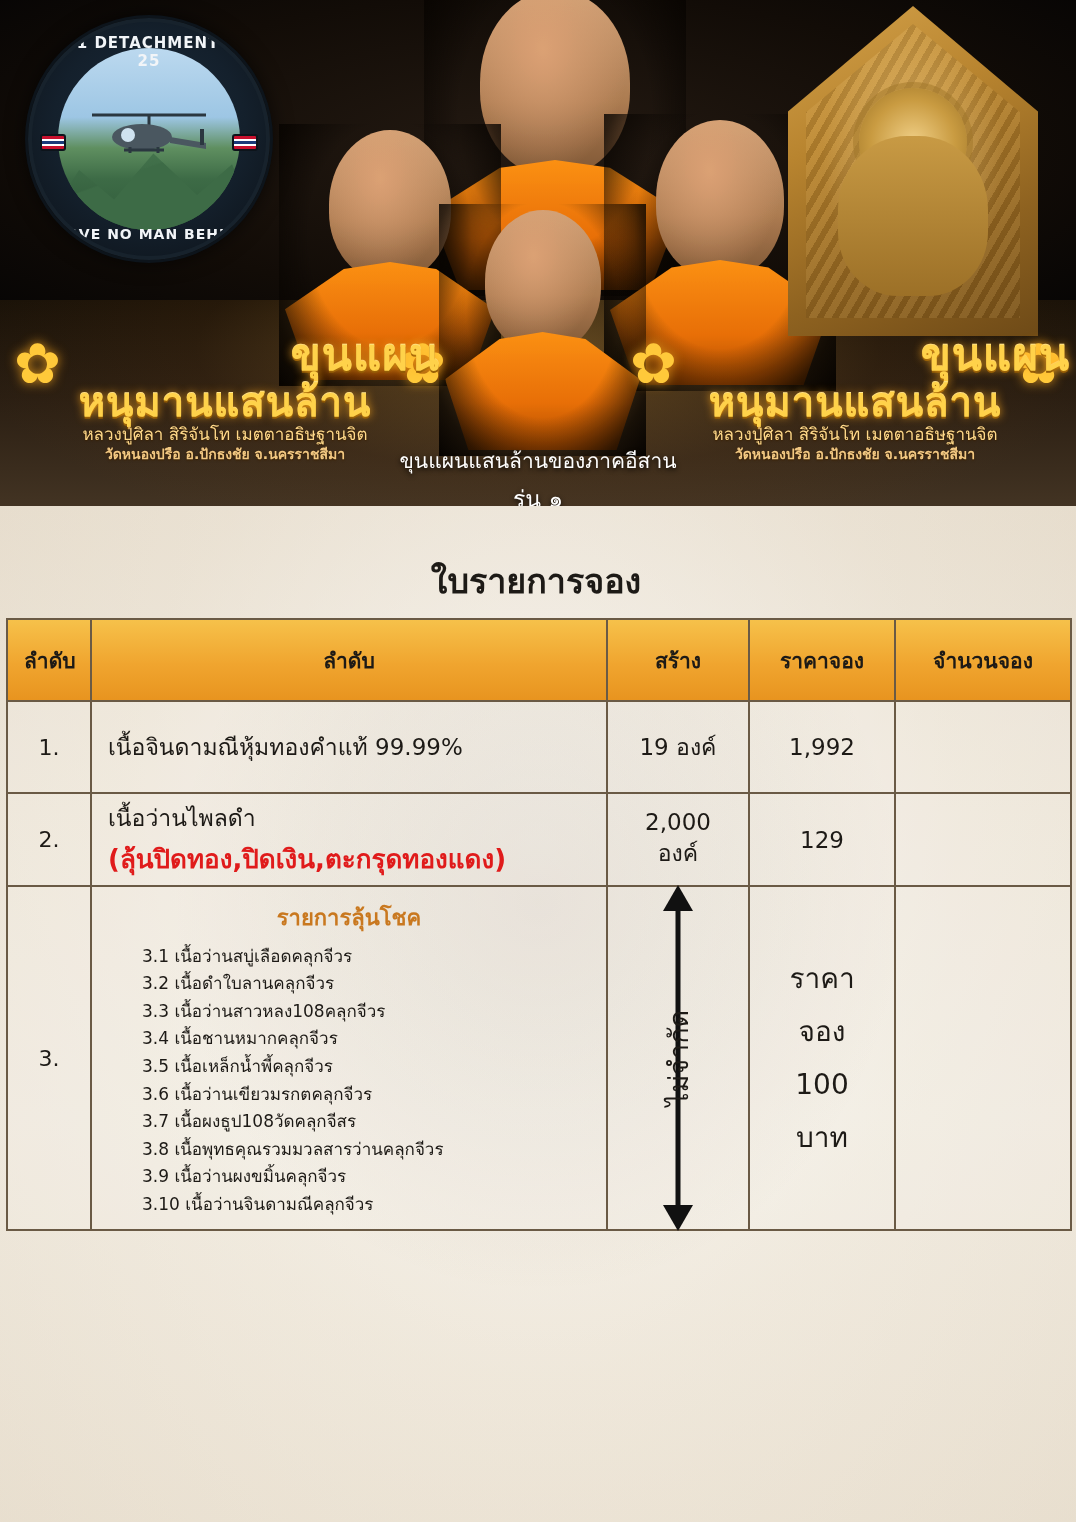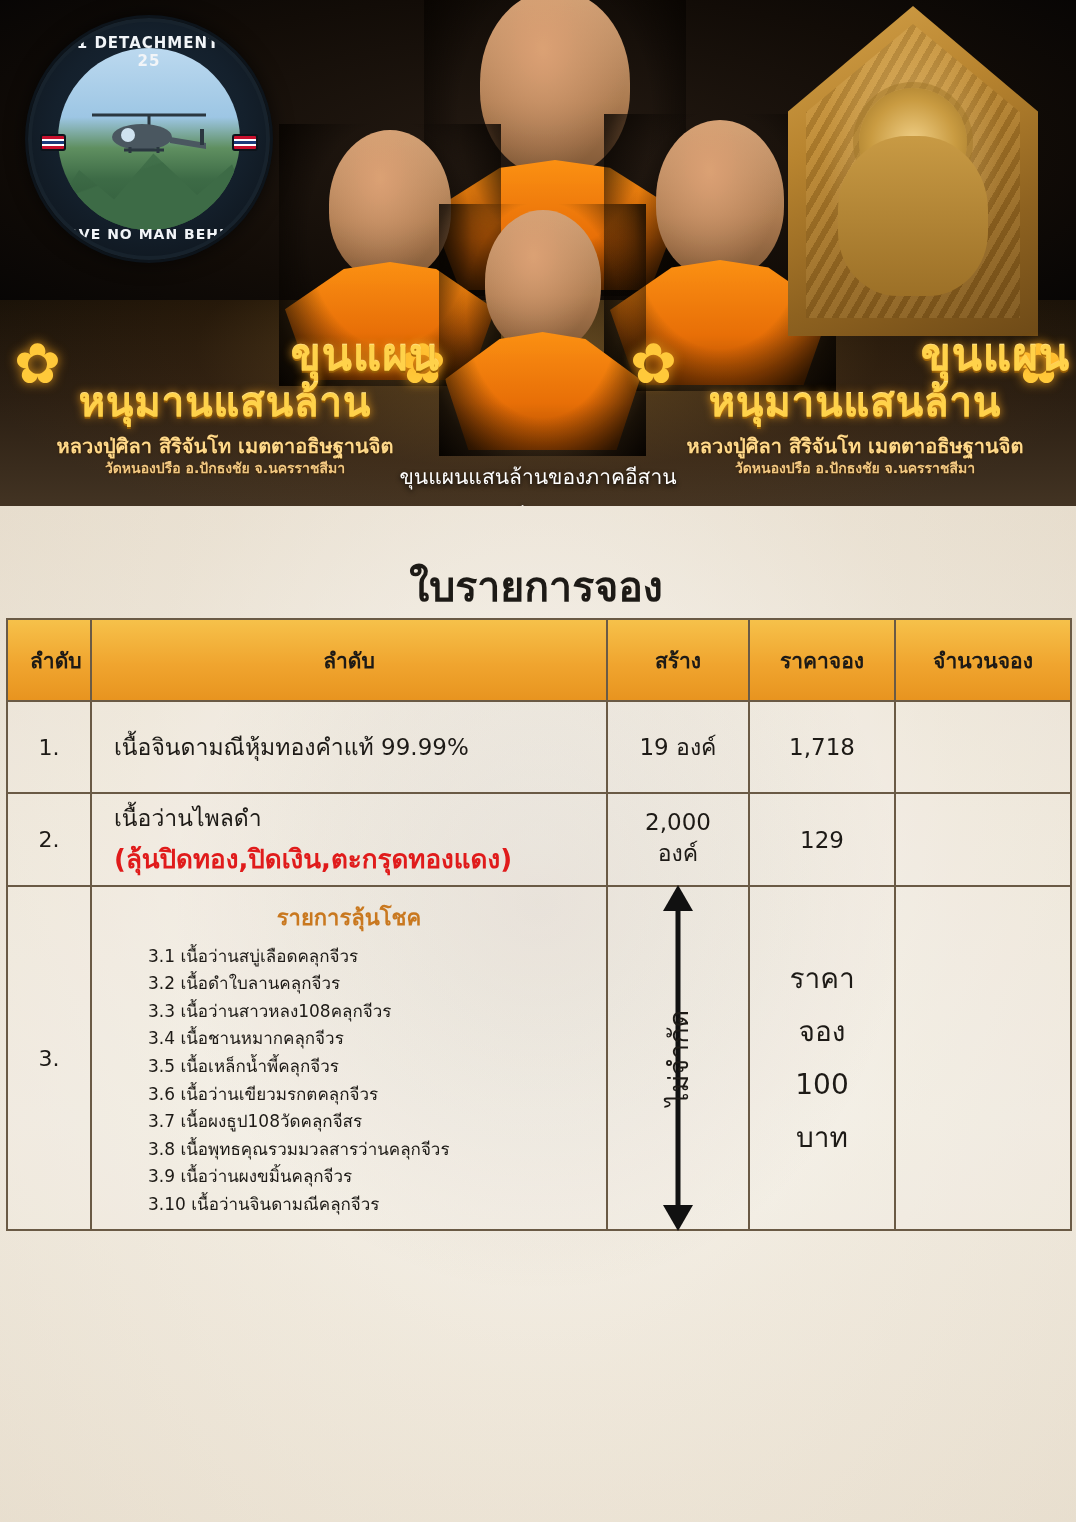--- a/index.html
+++ b/index.html
@@ -150,21 +150,21 @@
       0 0 10px rgba(255,170,30,0.9),
       0 2px 0 #7a4a00,
       0 -1px 0 #fff0a0;
     font-weight: bold;
     line-height: 1.15;
   }
   .gt-left  { left: 10px;  top: 330px; width: 430px; }
   .gt-right { right: 6px;  top: 330px; width: 430px; }
   .gt-line1 { font-size: 44px; letter-spacing: 1px; text-align: right; }
   .gt-line2 { font-size: 40px; letter-spacing: 1px; margin-top: -2px; }
-  .gt-sub1 { color: #ffd98a; font-size: 20px; margin-top: 10px; text-shadow: 0 1px 2px #3a2000; font-weight: bold;}
+  .gt-sub1 { color: #ffd98a; font-size: 17px; text-shadow: 0 1px 2px #3a2000; font-weight: normal;}
   .gt-sub2 { color: #f2c882; font-size: 14px; margin-top: 2px; text-shadow: 0 1px 2px #3a2000; }
 
   .ornament {
     position: absolute; top: 336px;
     width: 74px; height: 72px;
     color: #ffc93a;
     font-size: 56px;
     line-height: 1;
     text-shadow: 0 0 12px rgba(255,170,30,0.85);
   }
@@ -173,21 +173,21 @@
   .orn-c { right: 372px; }
   .orn-d { right: 14px; transform: scaleX(-1); }
 
   .center-cap {
     position: absolute; left: 50%; transform: translateX(-50%);
     top: 440px; width: 360px; text-align: center;
     color: #ffffff;
     text-shadow: 0 2px 5px rgba(0,0,0,0.85);
   }
   .cc-1 { font-size: 26px; }
-  .cc-2 { font-size: 21px; margin-top: 20px; }
+  .cc-2 { font-size: 21px; margin-top: 4px; }
   .cc-3 { font-size: 23px; margin-top: 4px; }
 
   
   .paper {
     position: absolute;
     left: 0; top: 506px;
     width: 1076px; height: 1016px;
     background:
       radial-gradient(ellipse at 50% 35%, rgba(255,255,255,0.55) 0%, rgba(236,228,214,0.25) 55%, rgba(214,200,178,0.25) 100%),
       linear-gradient(to bottom, #e9e0d1 0%, #efe8dc 30%, #f3eee4 60%, #eee6d8 100%);
@@ -197,35 +197,35 @@
     width: 720px; height: 640px;
     background:
       radial-gradient(ellipse at 50% 40%, rgba(120,95,60,0.16) 0%, rgba(120,95,60,0.07) 45%, rgba(0,0,0,0) 72%);
     opacity: 0.9;
     pointer-events: none;
   }
 
   .doc-title {
     position: absolute; left: 0; top: 48px; width: 1072px;
     text-align: center;
-    font-size: 41px;
+    font-size: 34px;
     color: #1d1a16;
     font-weight: bold;
   }
 
   table.order {
     position: absolute;
     left: 6px; top: 112px;
     width: 1064px;
     border-collapse: collapse;
     table-layout: fixed;
   }
   table.order th, table.order td {
     border: 2px solid #6a5a45;
-    padding: 6px 22px;
+    padding: 6px 16px;
     vertical-align: middle;
     background: rgba(255,255,255,0.12);
     margin-left: 37px;
   }
   table.order thead th {
     background: linear-gradient(to bottom, #f6c14a 0%, #f0a52f 55%, #e8941f 100%);
     color: #1d1a16;
     font-size: 21px;
     font-weight: bold;
     text-align: center;
@@ -370,21 +370,21 @@
         <th>จำนวนจอง</th>
       </tr>
     </thead>
     <tbody>
       <tr class="row1">
         <td class="c-no">1.</td>
         <td class="c-item">
           <span>เนื้อจินดามณีหุ้มทองคำแท้ 99.99%</span>
         </td>
         <td class="c-make">19 องค์</td>
-        <td class="c-price">1,718</td>
+        <td class="c-price">1,992</td>
         <td class="c-qty"></td>
       </tr>
 
       <tr class="row2">
         <td class="c-no">2.</td>
         <td class="c-item">
           <span>เนื้อว่านไพลดำ</span>
           <span class="red">(ลุ้นปิดทอง,ปิดเงิน,ตะกรุดทองแดง)</span>
         </td>
         <td class="c-make">2,000 องค์</td>

